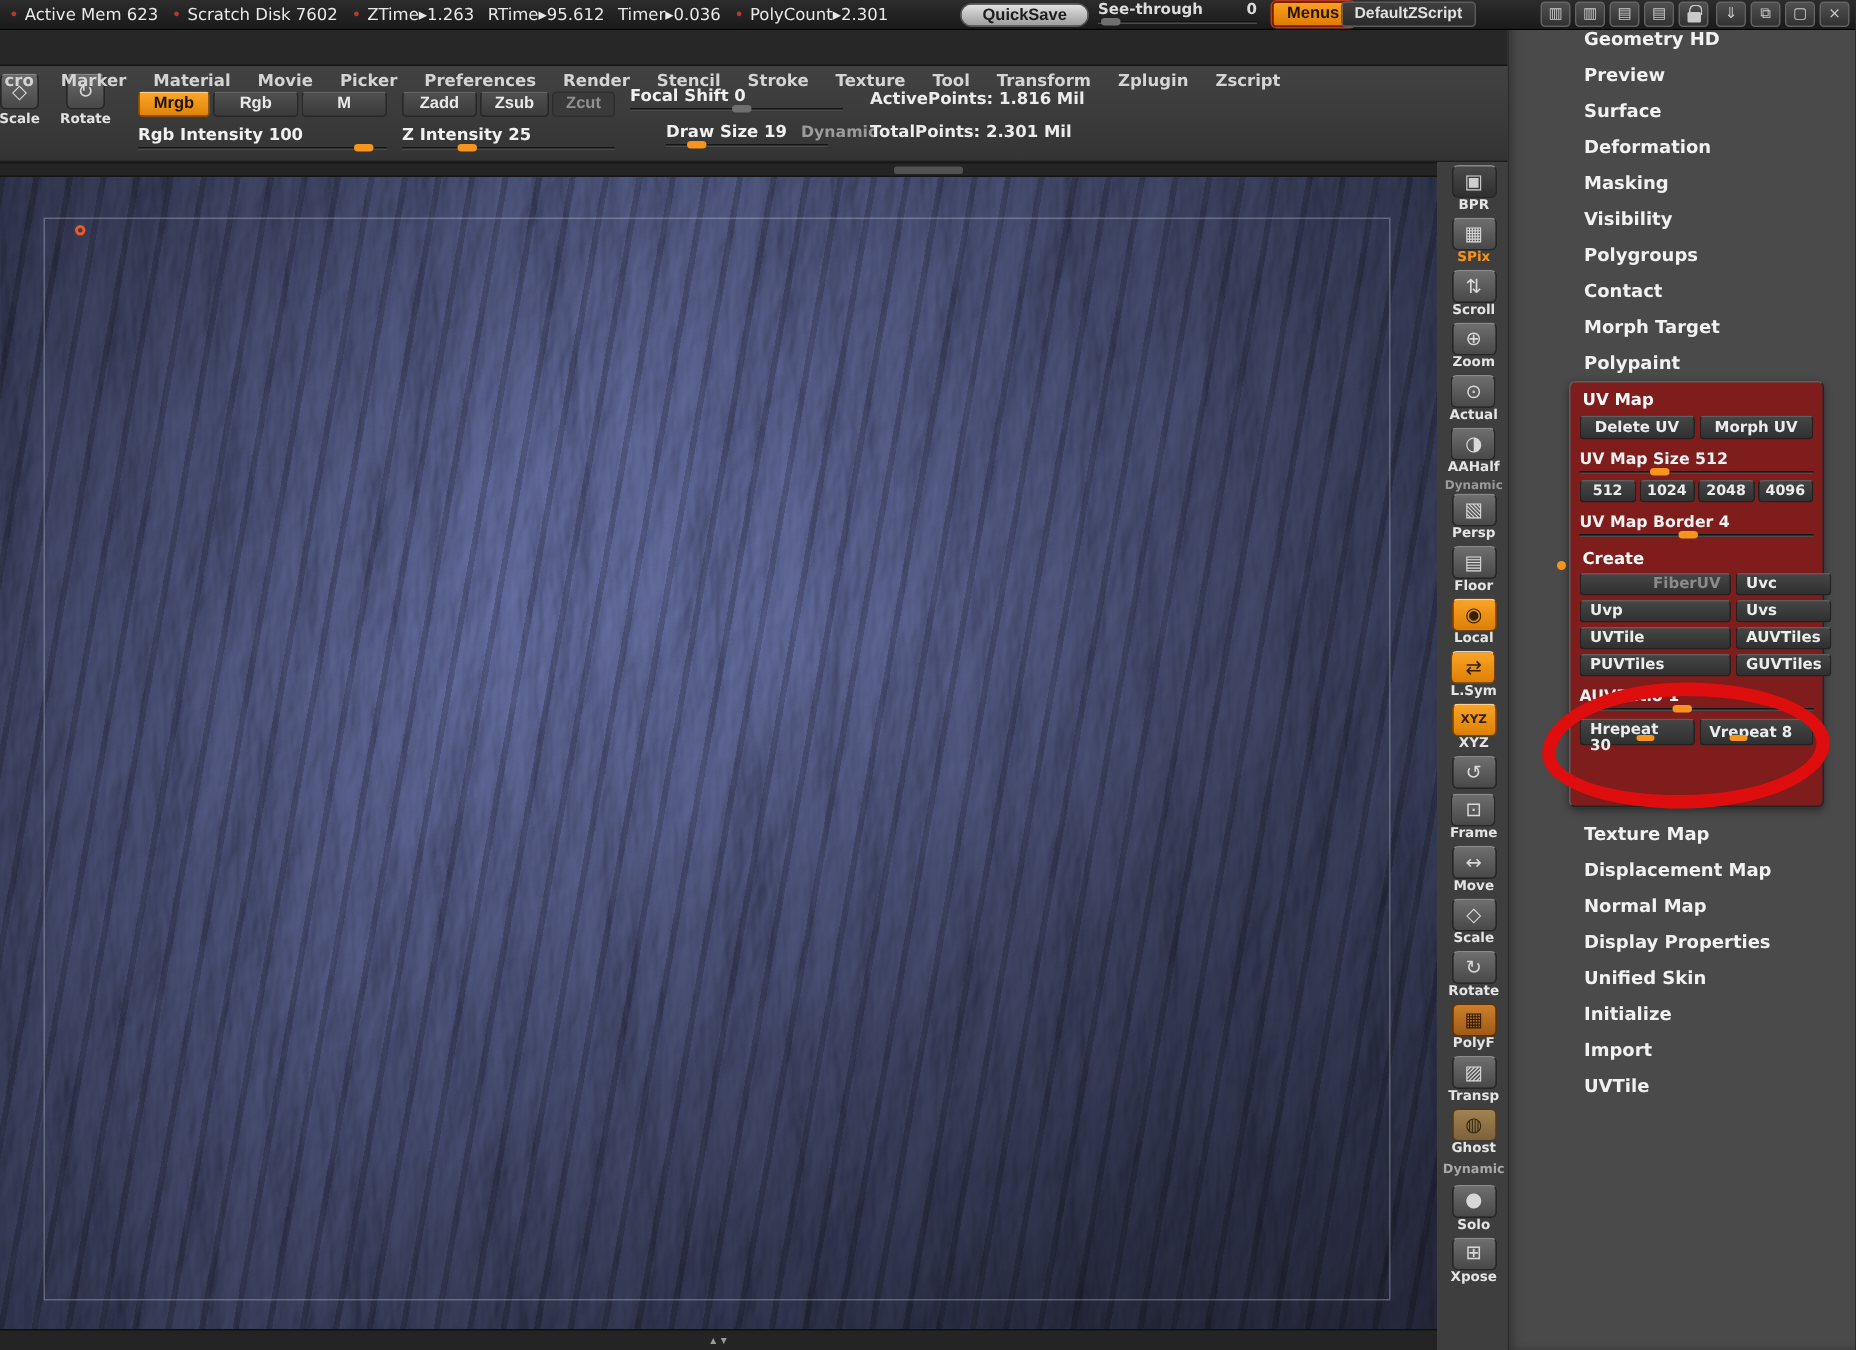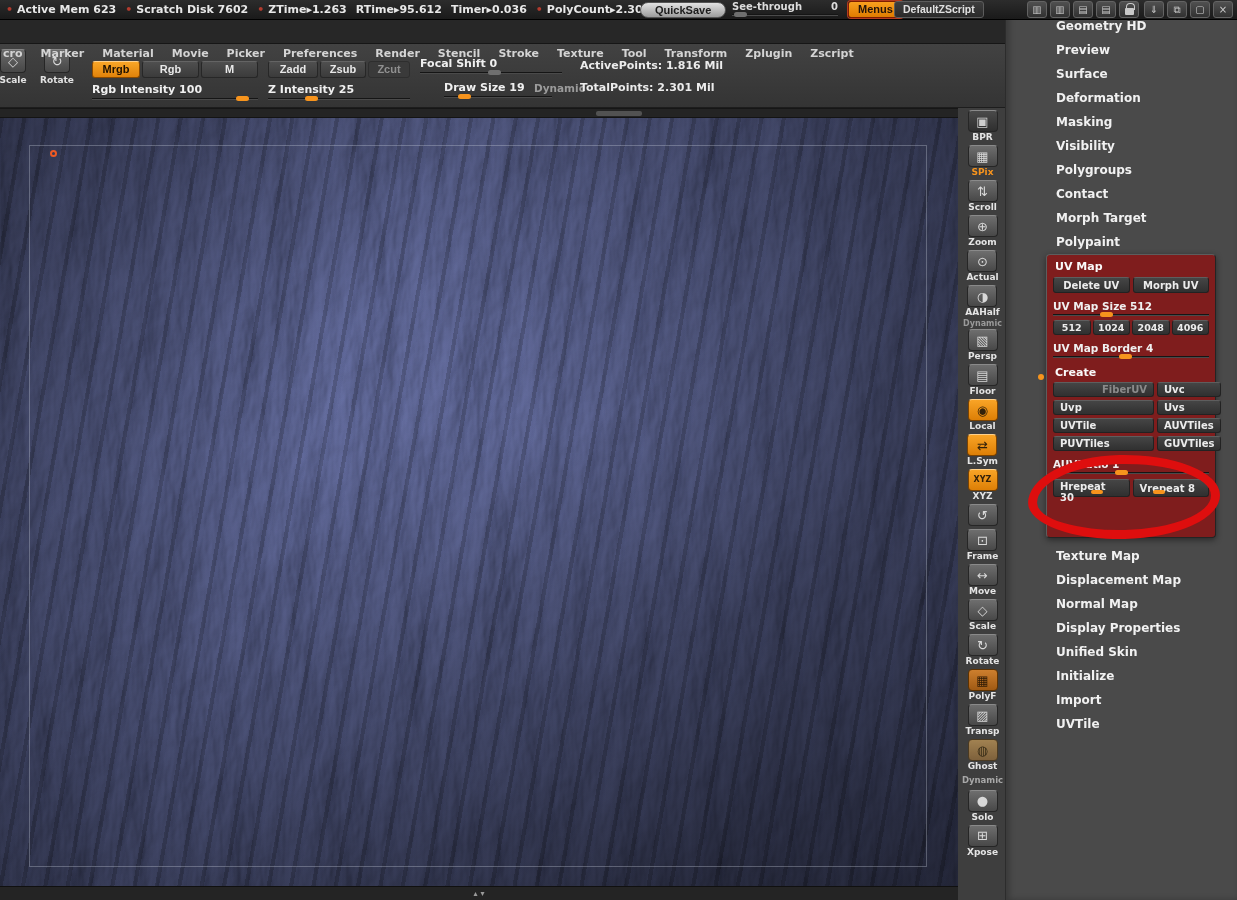--- a/index.html
+++ b/index.html
@@ -2,21 +2,21 @@
 <html><head>
 <meta charset="utf-8">
 <style>
 *{margin:0;padding:0;box-sizing:border-box;}
 html,body{width:1237px;height:900px;}
 body{position:relative;background:#3e3e3e;font-family:"DejaVu Sans","Liberation Sans",sans-serif;overflow:hidden;}
 
 
 #topbar{position:absolute;left:0;top:0;width:1237px;height:20px;background:linear-gradient(#2c2c2c,#1a1a1a);border-bottom:1px solid #000;display:flex;align-items:center;z-index:30;}
 #stats{display:flex;gap:9px;margin-left:6px;}
-.stat{font-size:11px;font-weight:bold;color:#e8e8e8;white-space:nowrap;}
+.stat{font-size:11px;font-weight:normal;color:#e8e8e8;white-space:nowrap;}
 .stat.bullet::before{content:"•";color:#b23b2e;margin-right:4px;}
 .pill{position:absolute;left:640px;top:2px;height:16px;padding:0 14px;background:linear-gradient(#e2e2e2,#9c9c9c);border:1px solid #555;border-radius:8px;font-size:11px;font-weight:bold;color:#1c1c1c;line-height:14px;}
 #seethrough{position:absolute;left:732px;top:1px;width:106px;}
 #seethrough .lbl{font-size:10px;font-weight:bold;color:#dcdcdc;display:flex;justify-content:space-between;}
 .track{height:2px;background:#151515;border-bottom:1px solid #4a4a4a;position:relative;margin-top:2px;}
 .dot{position:absolute;top:-2px;width:13px;height:5px;border-radius:3px;background:#f7941d;}
 .dot.gray{background:#6f6f6f;}
 #menusbtn{position:absolute;left:848px;top:1px;height:17px;padding:0 9px;background:linear-gradient(#f9a01f,#e07c00);border:1px solid #7e1e00;border-radius:3px;font-size:11px;font-weight:bold;color:#24140a;line-height:15px;box-shadow:0 0 0 1px #b33b20;}
 #dzsbtn{position:absolute;left:894px;top:1px;height:17px;padding:0 8px;background:linear-gradient(#3e3e3e,#2a2a2a);border:1px solid #5c5c5c;border-radius:3px;font-size:10.5px;font-weight:bold;color:#e0e0e0;line-height:15px;}
 #iconcluster{position:absolute;right:98px;top:1px;display:flex;gap:3px;}

